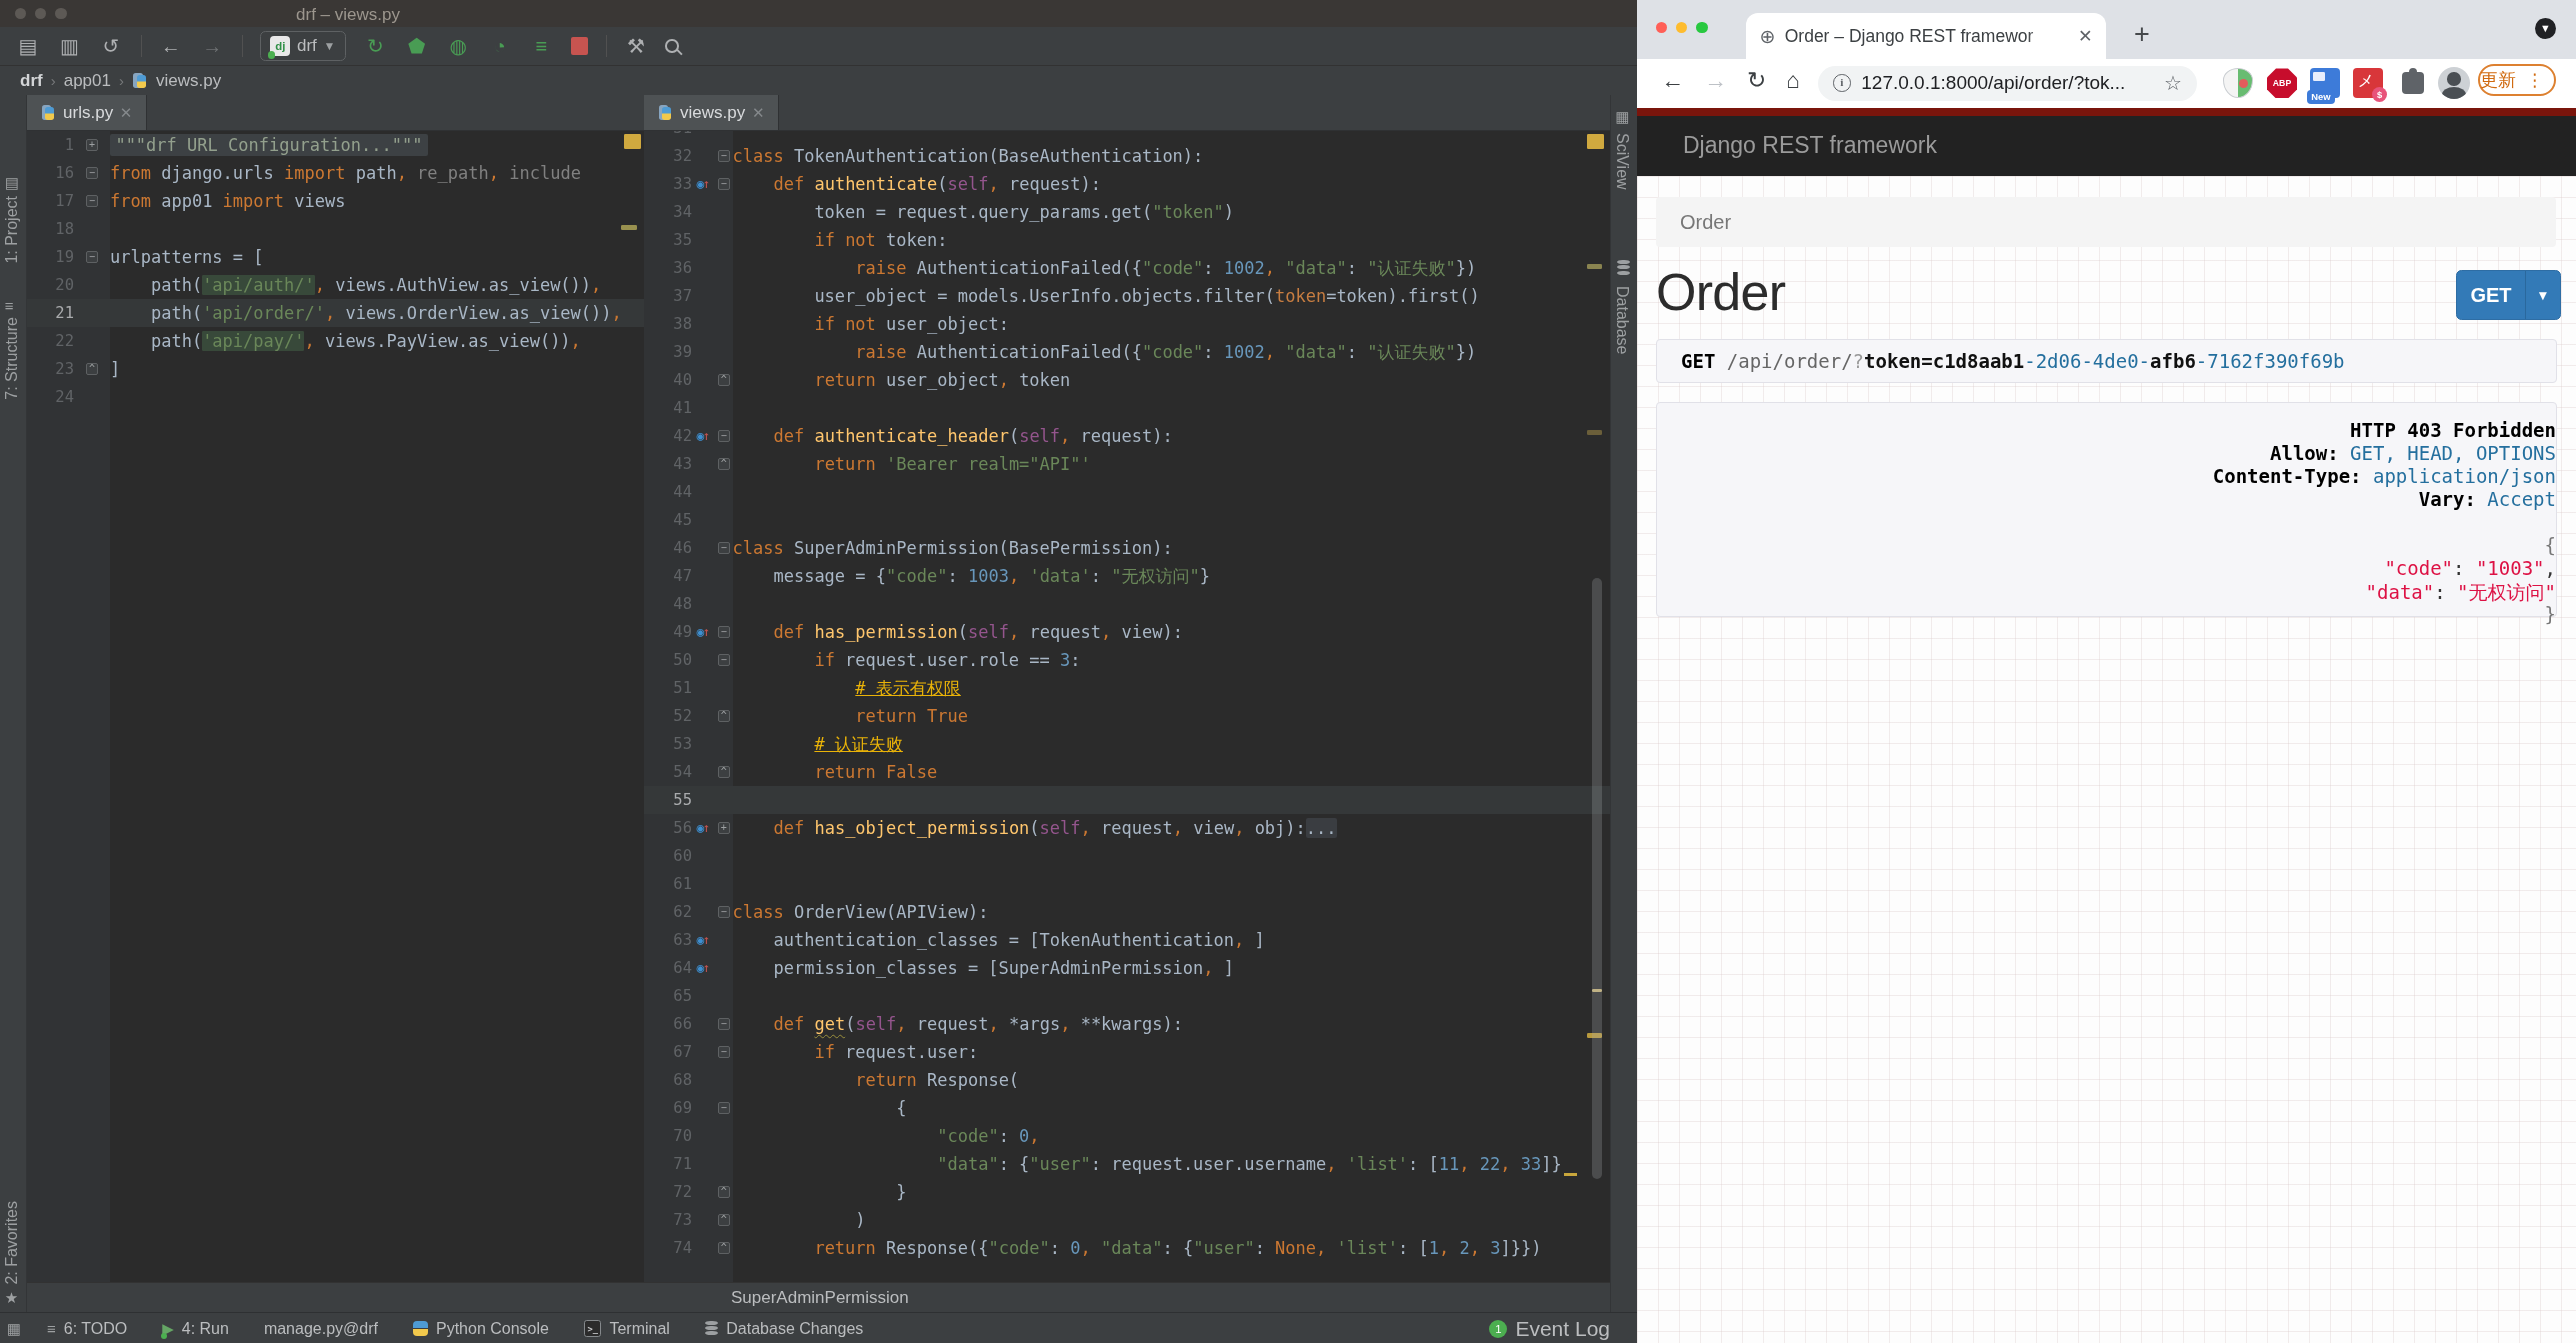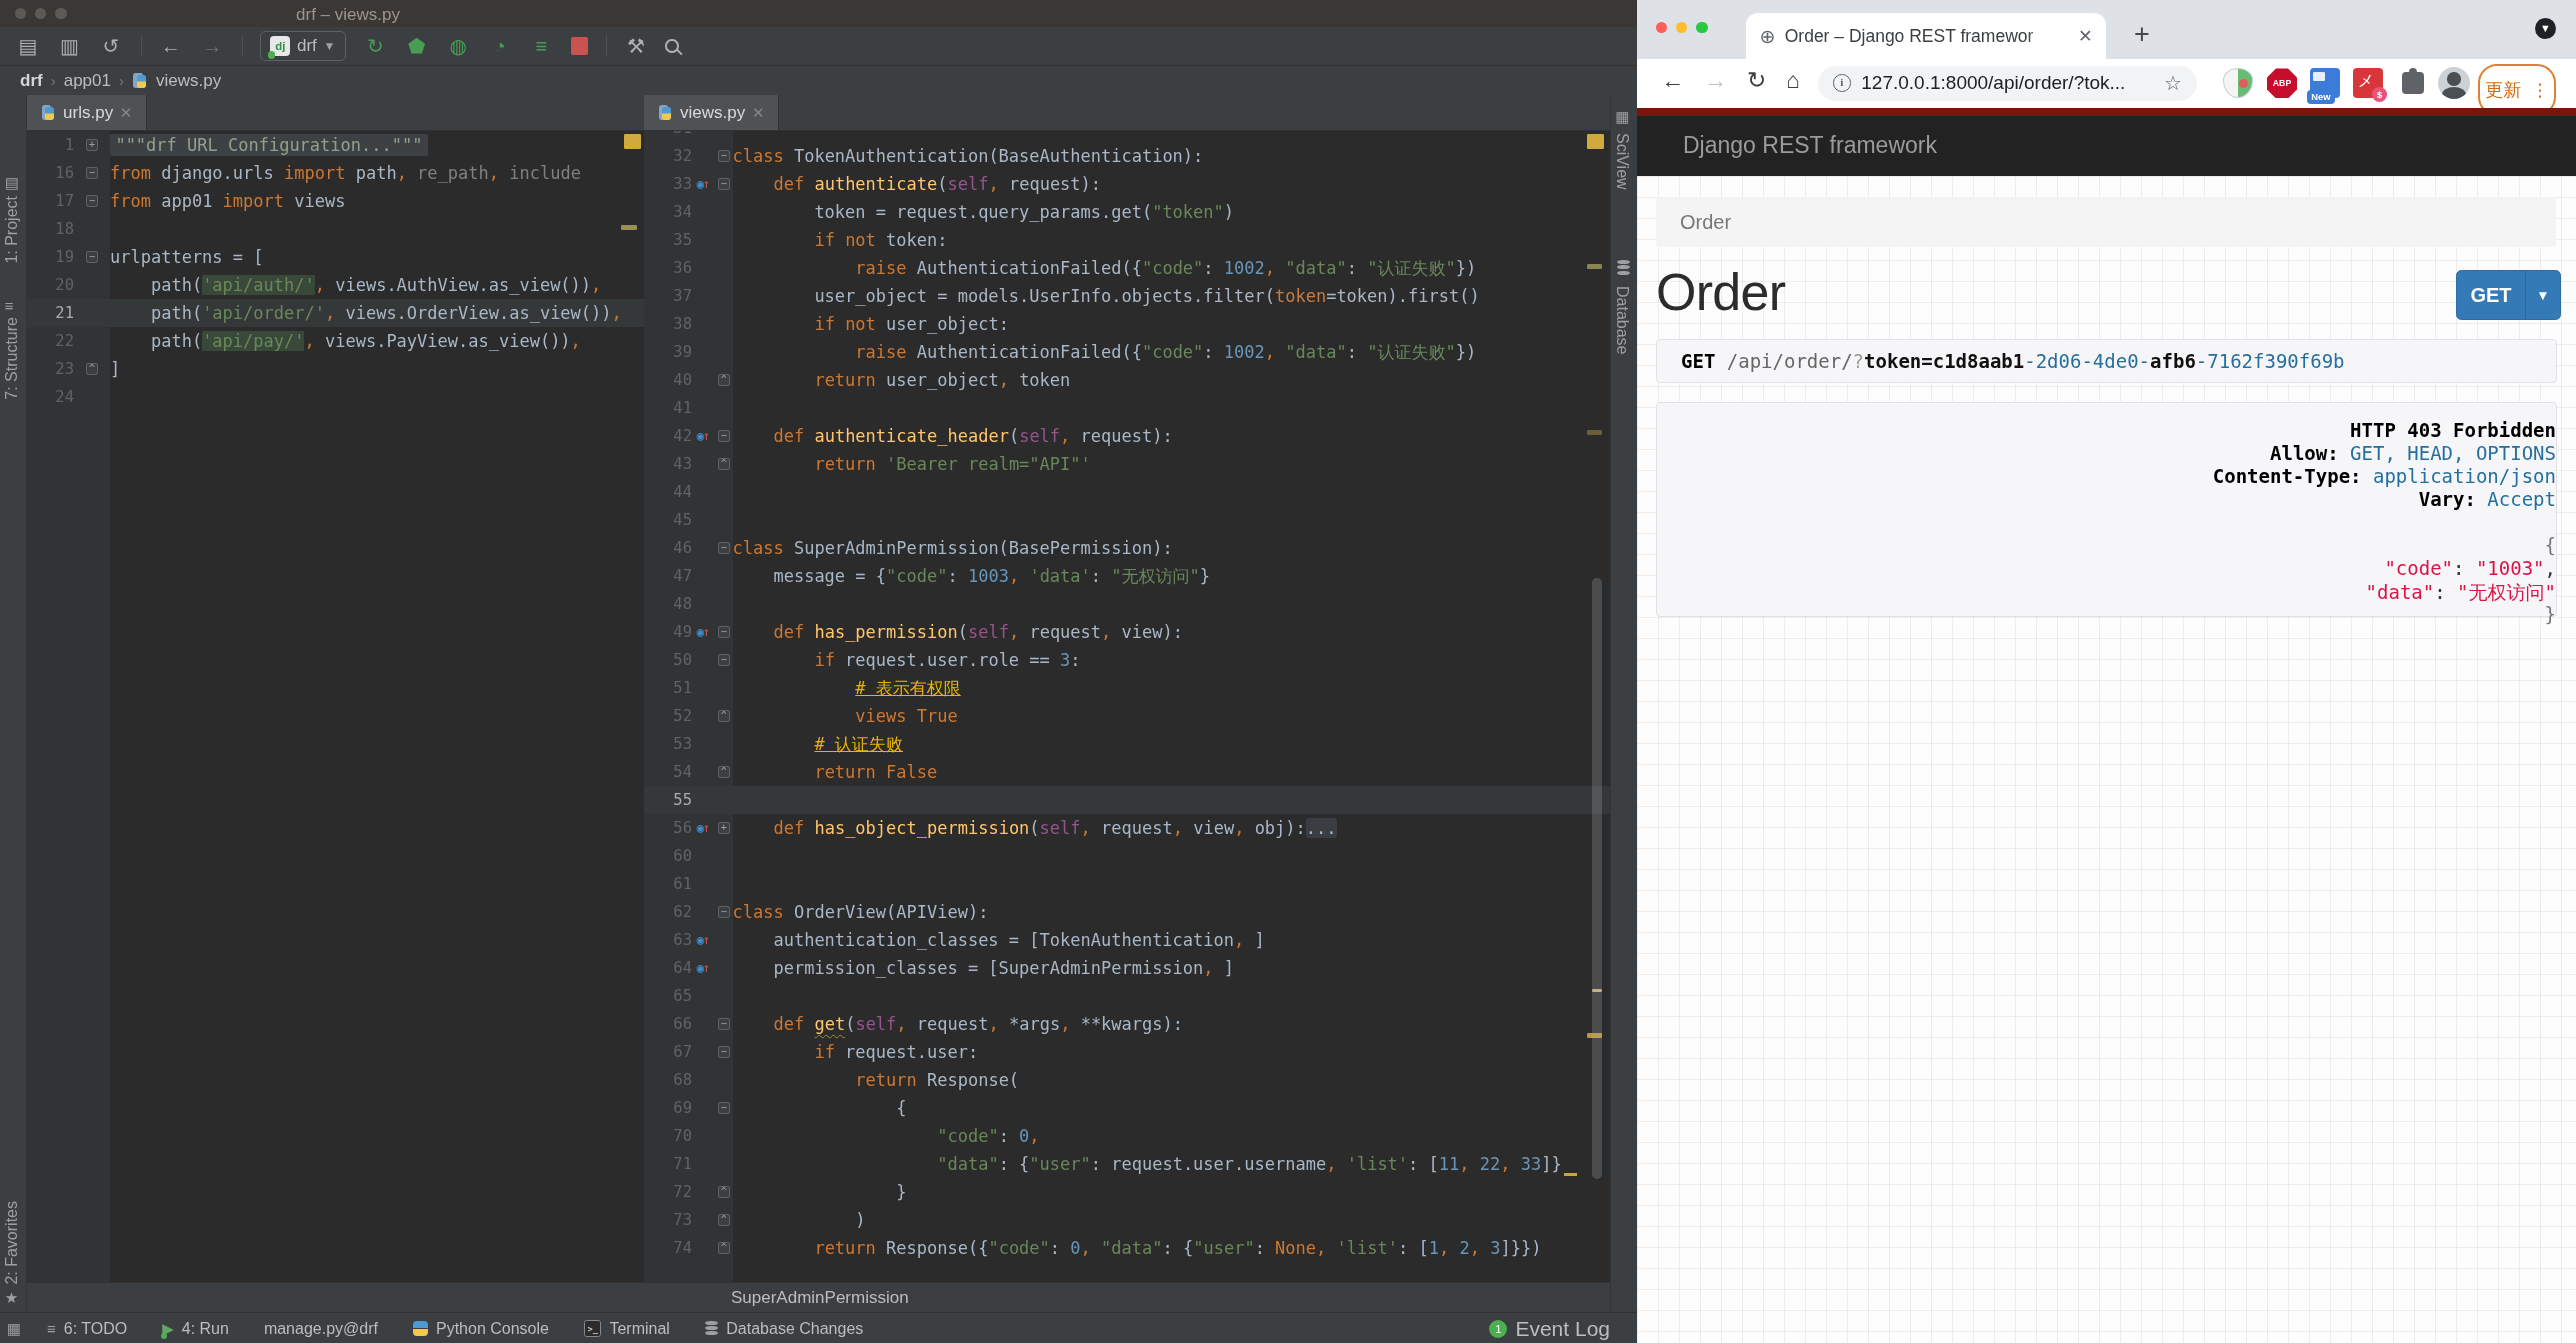--- a/index.html
+++ b/index.html
@@ -151,22 +151,22 @@
   .ext-red::before { content:"メ"; position:absolute; left:4.7px; top:2.7px; color:#fff; font-size:16px; }
   .ext-red b { position:absolute; right:-4px; bottom:-4px; width:15px; height:15px; background:#e8537a; border-radius:50%;
                color:#fff; font:bold 9.4px/15px "Liberation Sans",sans-serif; text-align:center; }
   .ext-puzzle { left:761px; }
   .ext-puzzle::before { content:""; position:absolute; inset:4px; background:#5f6368; border-radius:4px; }
   .ext-puzzle::after { content:""; position:absolute; left:10.8px; top:0px; width:8px; height:8px; background:#5f6368; border-radius:50%; }
   .avatar { position:absolute; left:801px; top:8px; width:32px; height:32px; border-radius:50%;
             background:#cdd1d5; overflow:hidden; }
   .avatar::before { content:""; position:absolute; left:9.4px; top:5.4px; width:13.4px; height:13.4px; border-radius:50%; background:#4a4f54; }
   .avatar::after { content:""; position:absolute; left:4px; top:20px; width:24px; height:15px; border-radius:50% 50% 0 0; background:#4a4f54; }
-  .updatepill { position:absolute; left:841px; top:5.4px; width:78px; height:52px; border:2px solid #dd8030;
-                border-radius:19px; display:flex; align-items:center; justify-content:center; gap:10px; }
+  .updatepill { position:absolute; left:841px; top:5.4px; width:78px; height:32px; border:2px solid #dd8030;
+                border-radius:19px; display:flex; align-items:center; gap:10px; }
   .updatepill .utxt { color:#d06a0f; font-size:18px; }
   .updatepill .udots { color:#d06a0f; font-size:17.5px; }
 
   .maroon { position:absolute; left:0; top:108px; right:0; height:8px; background:#7a150c; }
   .drf-navbar { position:absolute; left:0; top:116px; right:0; height:60px; background:#222; }
   .drf-navbar .brand { position:absolute; left:46px; top:16px; color:#9b9b9b; font-size:23px; }
   .drf-content { position:absolute; left:0; top:176px; right:0; bottom:0; background:#fdfdfd;
       background-image:
         repeating-linear-gradient(to right, rgba(216,199,199,0.33) 0 0.7px, transparent 0.7px 21px),
         repeating-linear-gradient(to bottom, rgba(216,199,199,0.33) 0 0.7px, transparent 0.7px 21px); text-align: right; }
@@ -486,21 +486,21 @@
             <span class="ic"></span>
             <span class="fm"></span>
             <span class="cd"><span class="tk-t">            </span><span class="tk-c"># 表示有权限</span></span>
           </div>
           <div class="cl">
             <span class="ln">52</span>
             <span class="ic"></span>
             <span class="fm">
               <span class="fbox">^</span>
             </span>
-            <span class="cd"><span class="tk-t">            </span><span class="tk-k">views True</span></span>
+            <span class="cd"><span class="tk-t">            </span><span class="tk-k">return True</span></span>
           </div>
           <div class="cl">
             <span class="ln">53</span>
             <span class="ic"></span>
             <span class="fm"></span>
             <span class="cd"><span class="tk-t">        </span><span class="tk-c"># 认证失败</span></span>
           </div>
           <div class="cl">
             <span class="ln">54</span>
             <span class="ic"></span>

